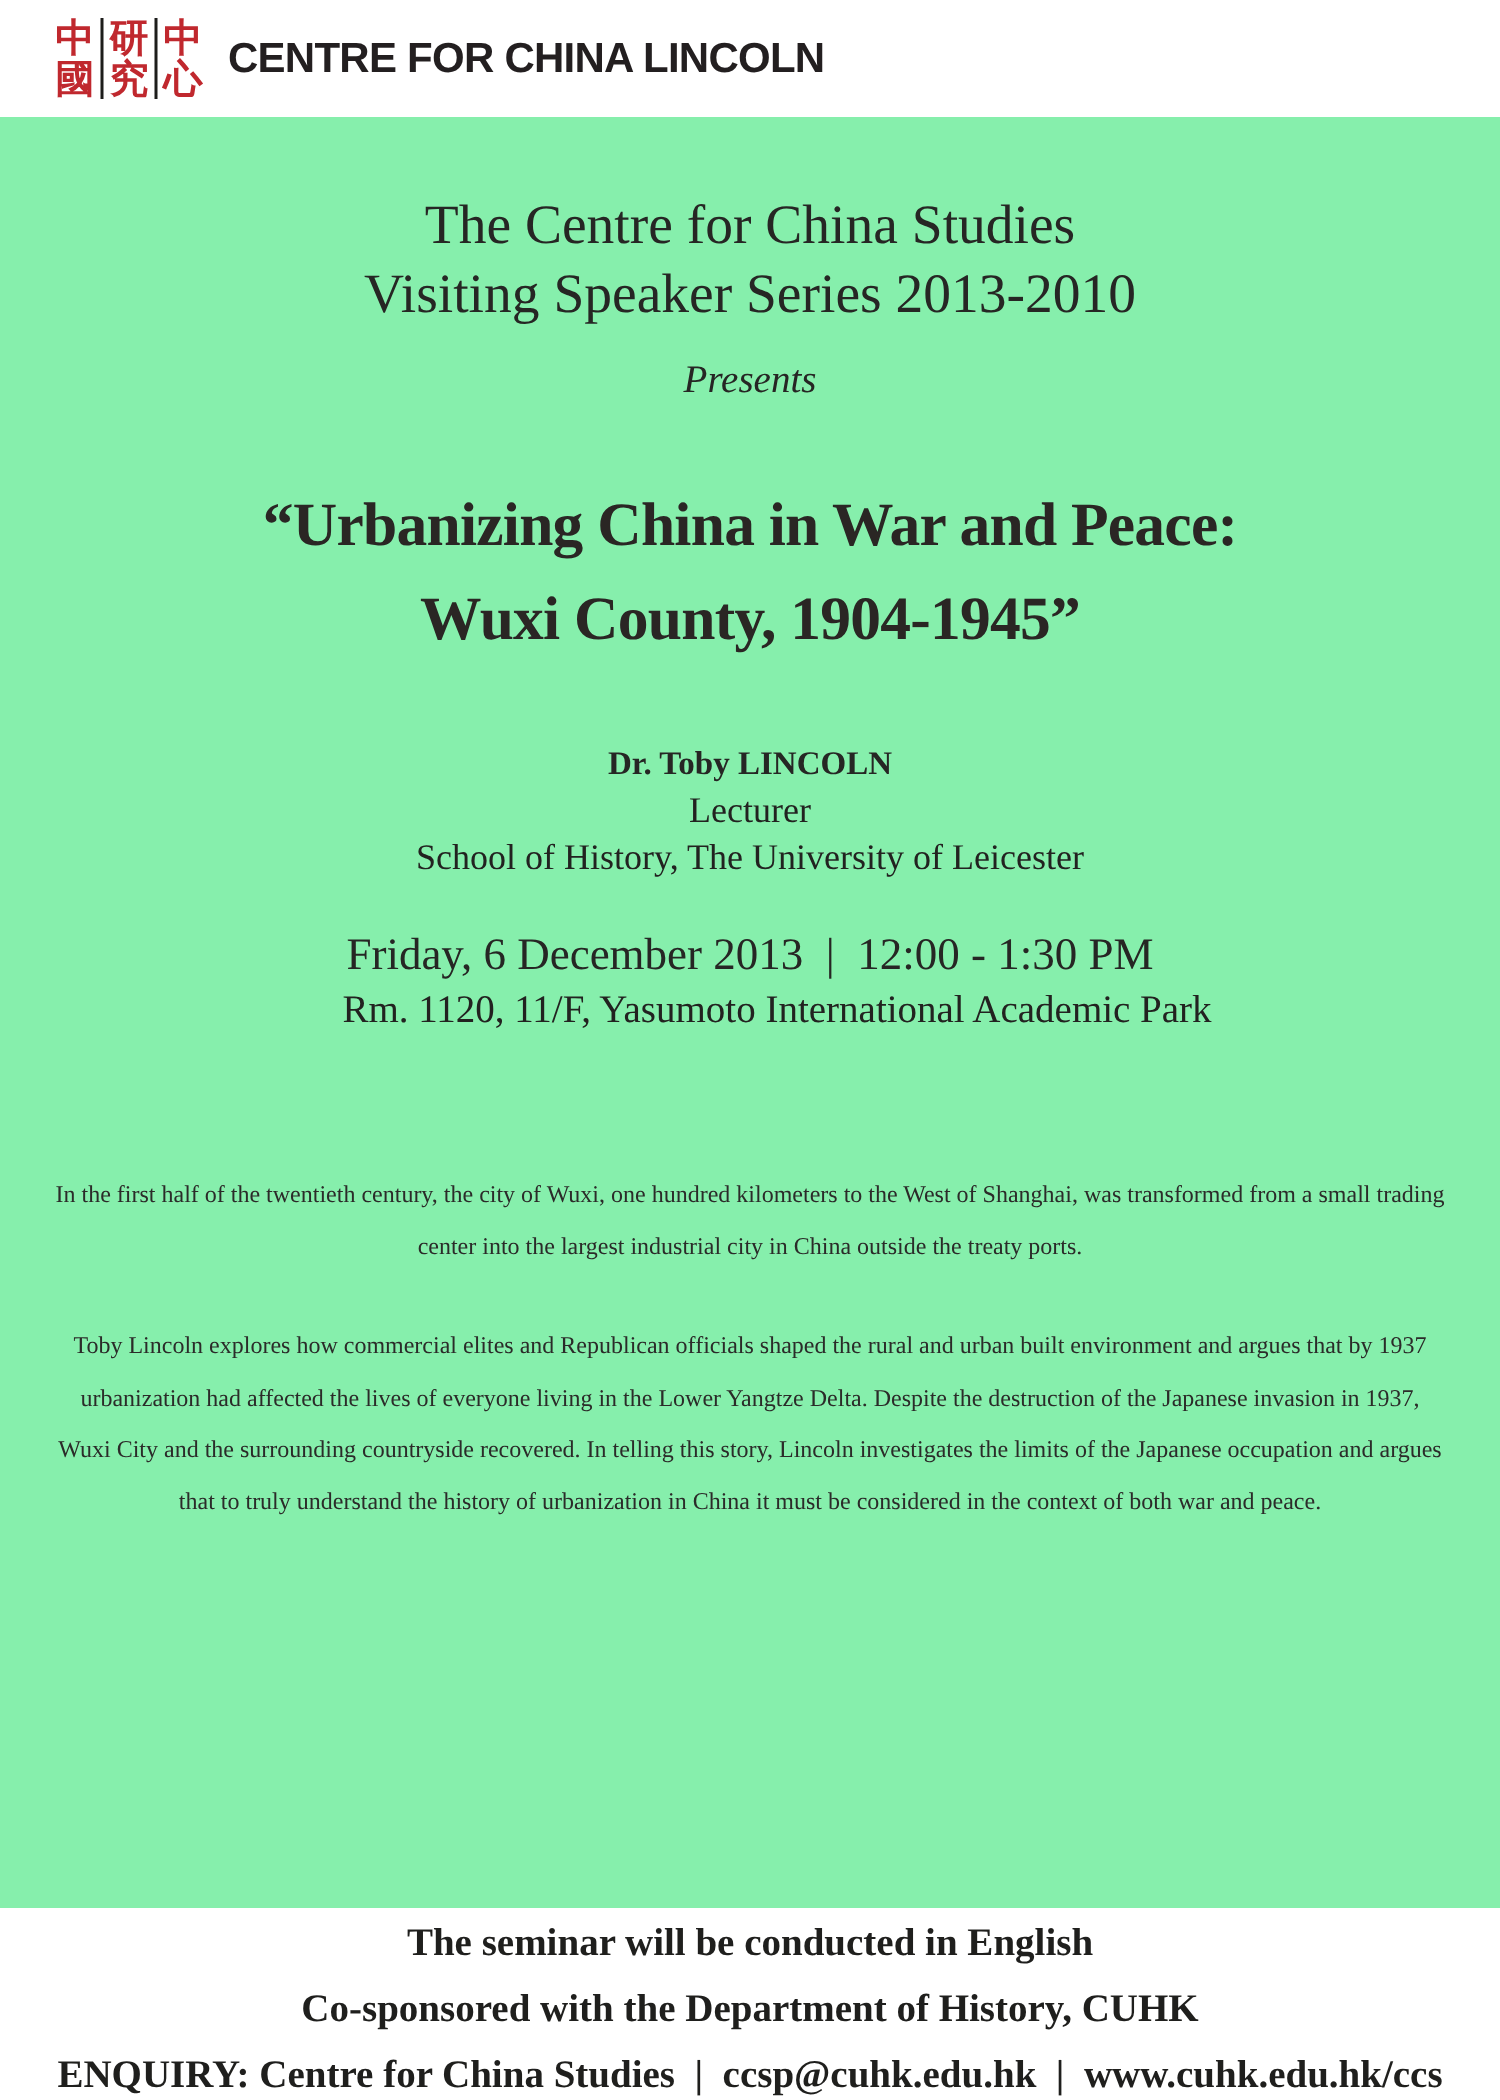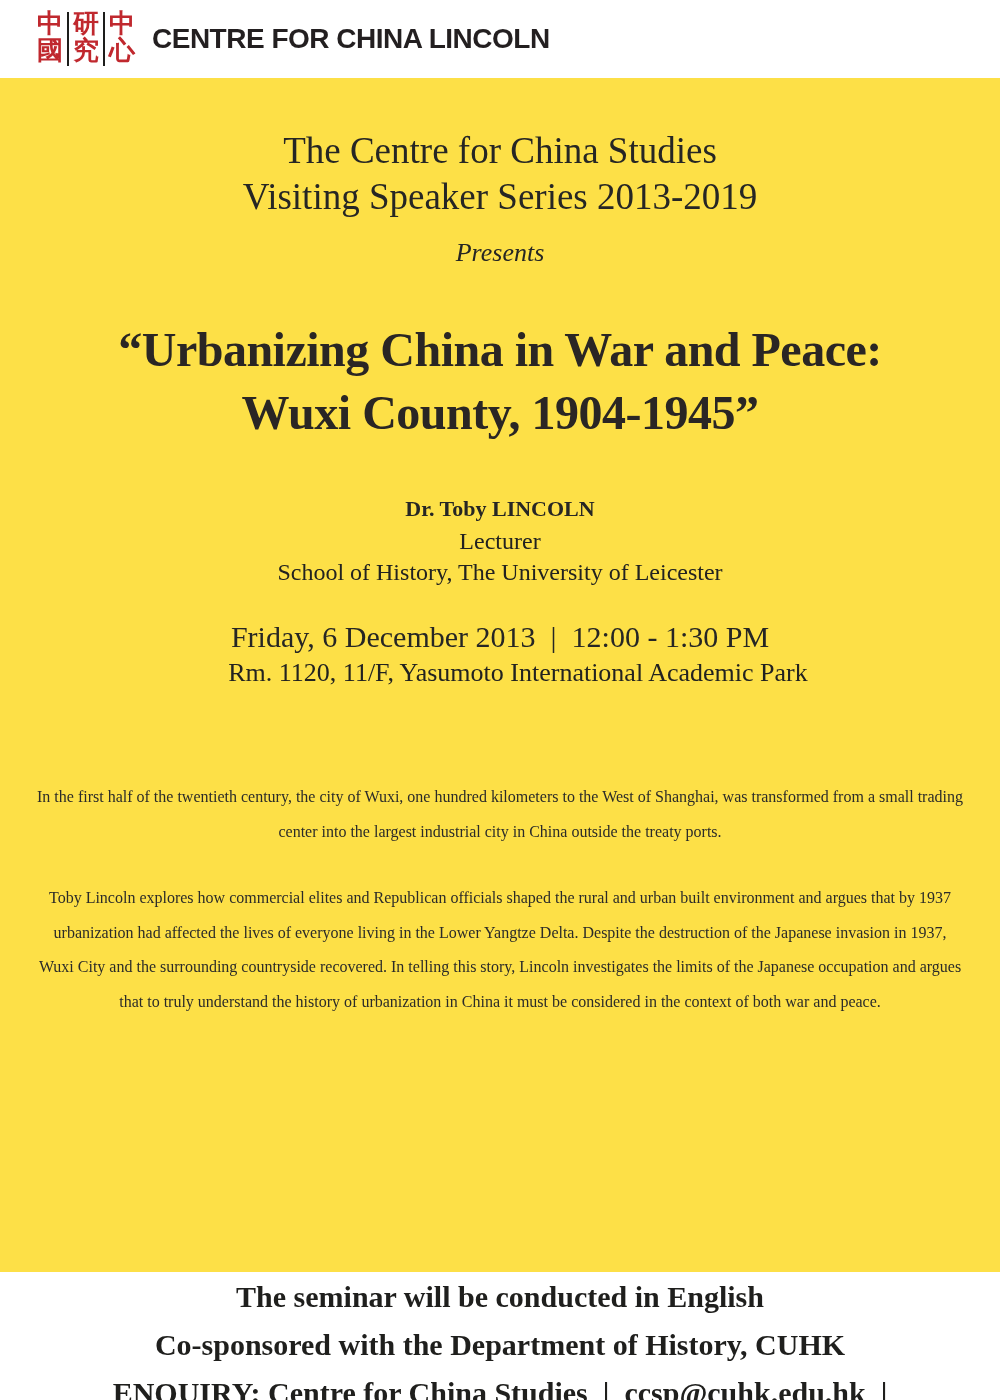--- a/index.html
+++ b/index.html
@@ -17,52 +17,52 @@
     display: flex; align-items: center;
     padding-left: 36px;
   }
   .logo {
     display: flex; align-items: center; height: 56px;
   }
   .logo-col {
     width: 28px; font-size: 26px; line-height: 27px;
     font-weight: bold; color: #c0282e;
     word-break: break-all; text-align: center;
-    font-family: Liberation Mono, monospace;
+    font-family: Liberation Sans, sans-serif;
   }
   .logo-bar {
     width: 2px; height: 54px; background: #1d1d1b; margin: 0 3px;
   }
   .header-text { margin-left: 16px; }
   .centre-name {
     font-family: "Liberation Sans", sans-serif;
     font-weight: bold; font-size: 28px; letter-spacing: -0.5px;
     color: #231f20; line-height: 30px;
   }
   .centre-sub {
     font-family: "Liberation Sans", sans-serif;
     font-weight: bold; font-size: 17px; line-height: 22px;
     color: #231f20; margin-top: 2px;
   }
   .centre-sub .gray { color: #808285; font-weight: normal; }
   .centre-sub .zh { color: #77787b; font-weight: normal; font-family: "DejaVu Sans", sans-serif; font-size: 16px; }
 
   
   .main {
-    height: 1194px; background: #fde047;
+    height: 1194px; background: #86efac;
     text-align: center; padding-top: 50px;
   }
   .series-title {
     font-size: 37px; line-height: 46px; color: #262624;
   }
   .presents {
     margin-top: 18px; font-style: italic; font-size: 26px; color: #262624;
   }
   .talk-title {
-    margin-top: 50px; font-weight: bold; font-size: 48px;
+    margin-top: 50px; font-weight: bold; font-size: 41px;
     line-height: 63px; color: #2a2624; letter-spacing: -0.5px;
   }
   .speaker { margin-top: 52px; }
   .speaker-name { font-weight: bold; font-size: 22px; color: #262624; }
   .speaker-role { font-size: 24px; margin-top: 6px; }
   .speaker-affiliation { font-size: 24px; margin-top: 4px; }
   .schedule { margin-top: 34px; }
   .schedule-datetime {
     font-weight: normal; font-size: 30px; color: #262624; white-space: pre-wrap;
   }
@@ -72,21 +72,21 @@
     width: 930px; margin: 0 auto;
     font-size: 16px; line-height: 34.5px; color: #2b2b29;
   }
   .abstract p + p { margin-top: 32px; }
 
   
   .footer {
     height: 128px; background: #ffffff;
     text-align: center; padding-top: 8px;
   }
-  .footer-line { font-size: 30px; font-weight: bold; color: #1f1f1d; white-space: pre-wrap; }
+  .footer-line { font-size: 26px; font-weight: bold; color: #1f1f1d; white-space: pre-wrap; }
   .footer-line + .footer-line { margin-top: 14px; }
 </style>
 </head>
 <body>
 
 <div class="poster">
 
   <div class="header">
     <div class="logo">
       <div class="logo-col">中國</div>
@@ -96,21 +96,21 @@
       <div class="logo-col">中心</div>
     </div>
     <div class="header-text">
       <div class="centre-name">CENTRE FOR CHINA LINCOLN</div>
     </div>
   </div>
 
   <div class="main">
     <div class="series-title">
       <div>The Centre for China Studies</div>
-      <div>Visiting Speaker Series 2013-2019</div>
+      <div>Visiting Speaker Series 2013-2010</div>
     </div>
 
     <div class="presents">Presents</div>
 
     <div class="talk-title">
       <div>“Urbanizing China in War and Peace:</div>
       <div>Wuxi County, 1904-1945”</div>
     </div>
 
     <div class="speaker">

